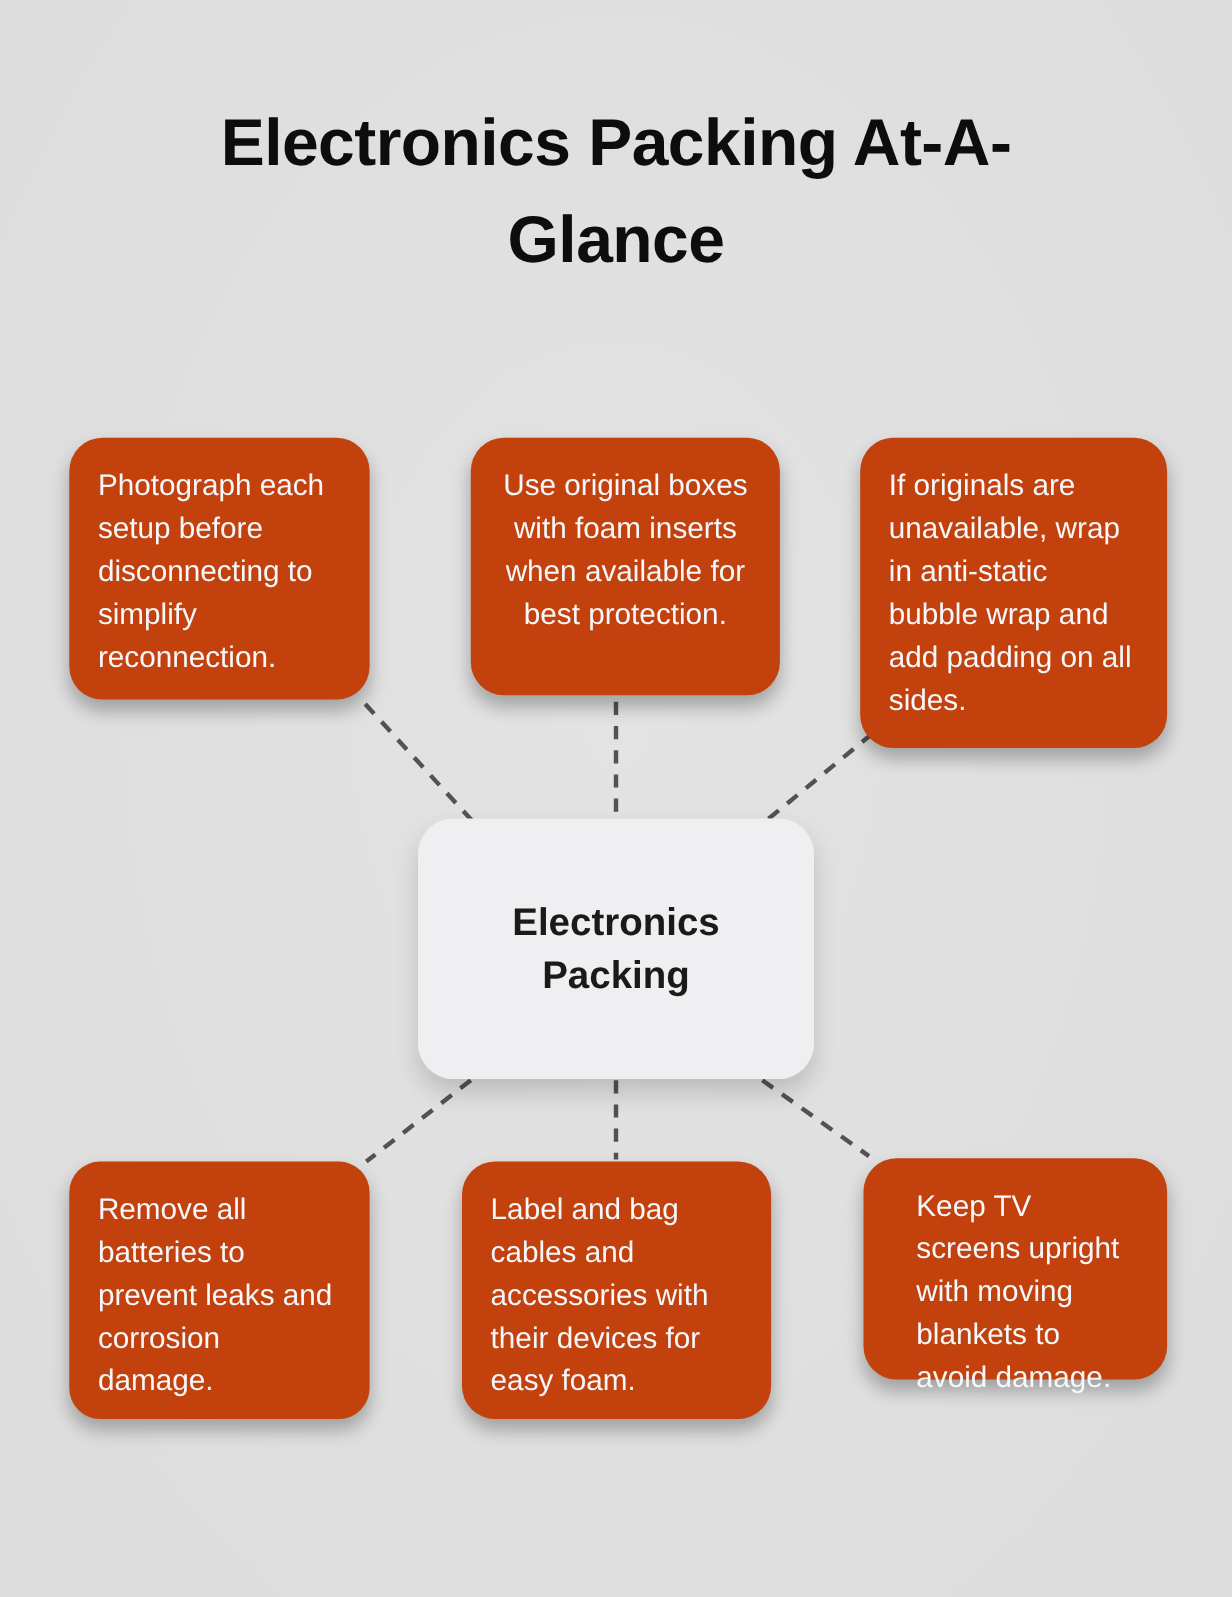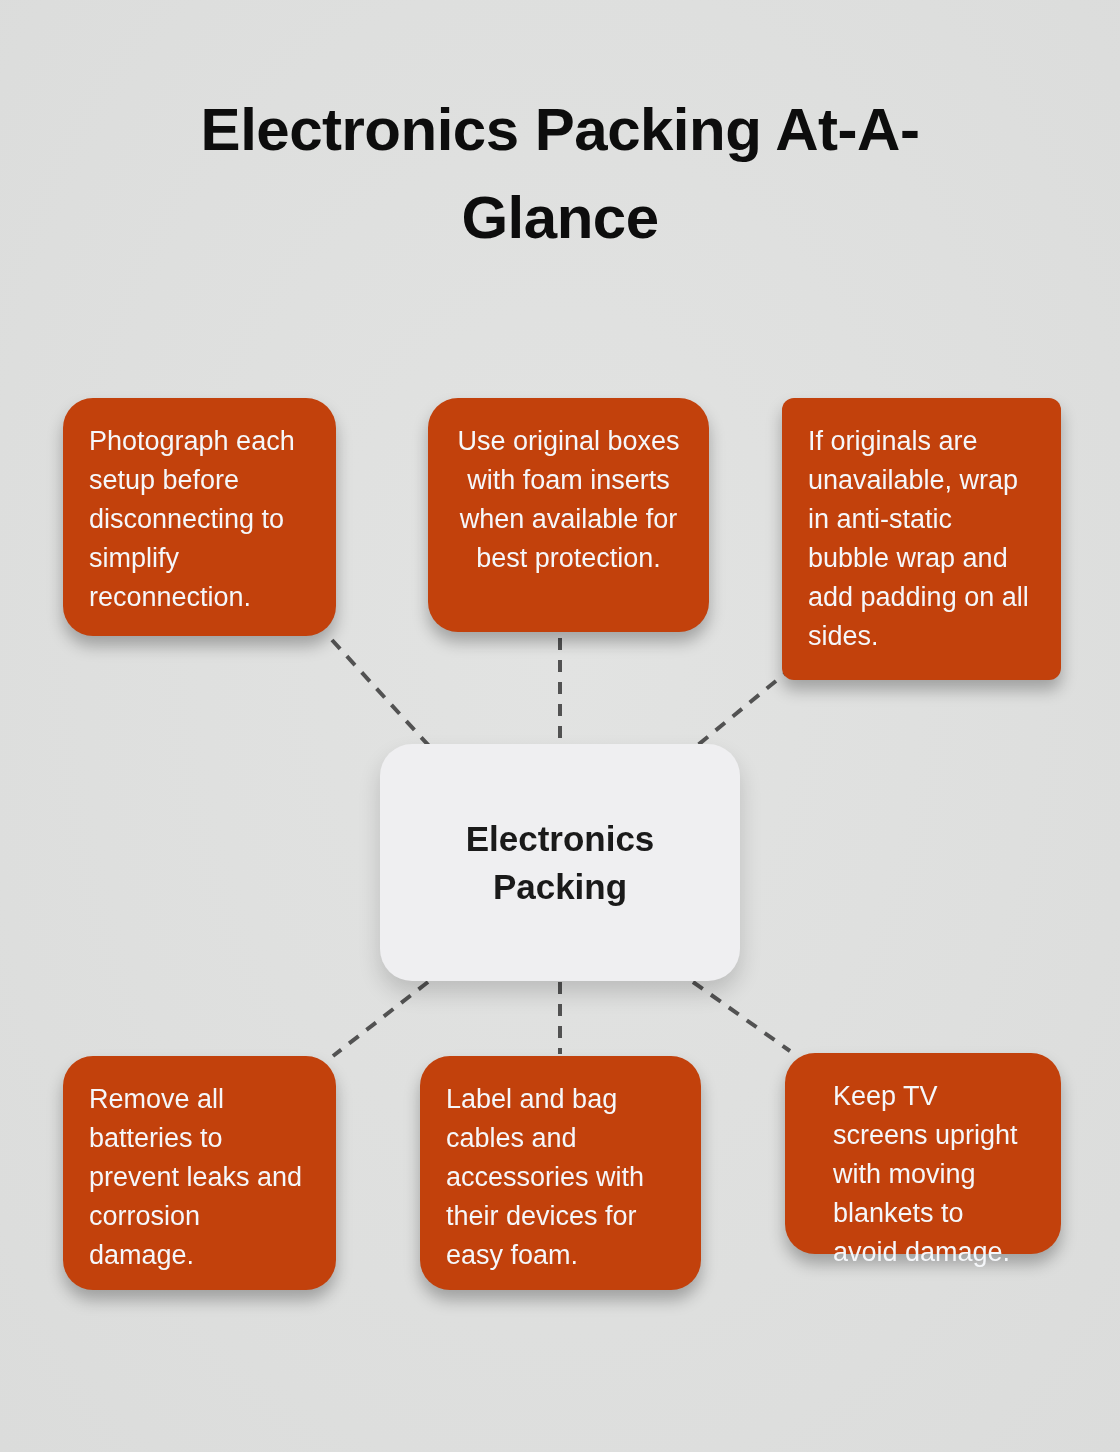--- a/index.html
+++ b/index.html
@@ -45,22 +45,22 @@
     border-radius: 30px;
     padding: 24px 26px;
     box-shadow: 0 10px 16px rgba(0,0,0,0.28);
     color: #f5f7fa;
     font-size: 27px;
     line-height: 39px;
     font-weight: 400;
   }
   .card-top-left     { left: 63px;  top: 398px;  width: 273px; height: 238px; }
   .card-top-middle   { left: 428px; top: 398px;  width: 281px; height: 234px; text-align: center; }
-  .card-top-right    { left: 782px; top: 398px;  width: 279px; height: 282px; border-radius: 12px; }
-  .card-bottom-left  { left: 63px;  top: 1056px; width: 273px; height: 234px; }
+  .card-top-right    { left: 782px; top: 398px;  width: 279px; height: 282px; }
+  .card-bottom-left  { left: 63px;  top: 1056px; width: 273px; height: 234px; border-radius: 28px; }
   .card-bottom-middle{ left: 420px; top: 1056px; width: 281px; height: 234px; }
   .card-bottom-right { left: 785px; top: 1053px; width: 276px; height: 201px; padding-left: 48px; }
   .center-node {
     position: absolute;
     left: 380px;
     top: 744px;
     width: 360px;
     height: 237px;
     box-sizing: border-box;
     background: #efeff1;

